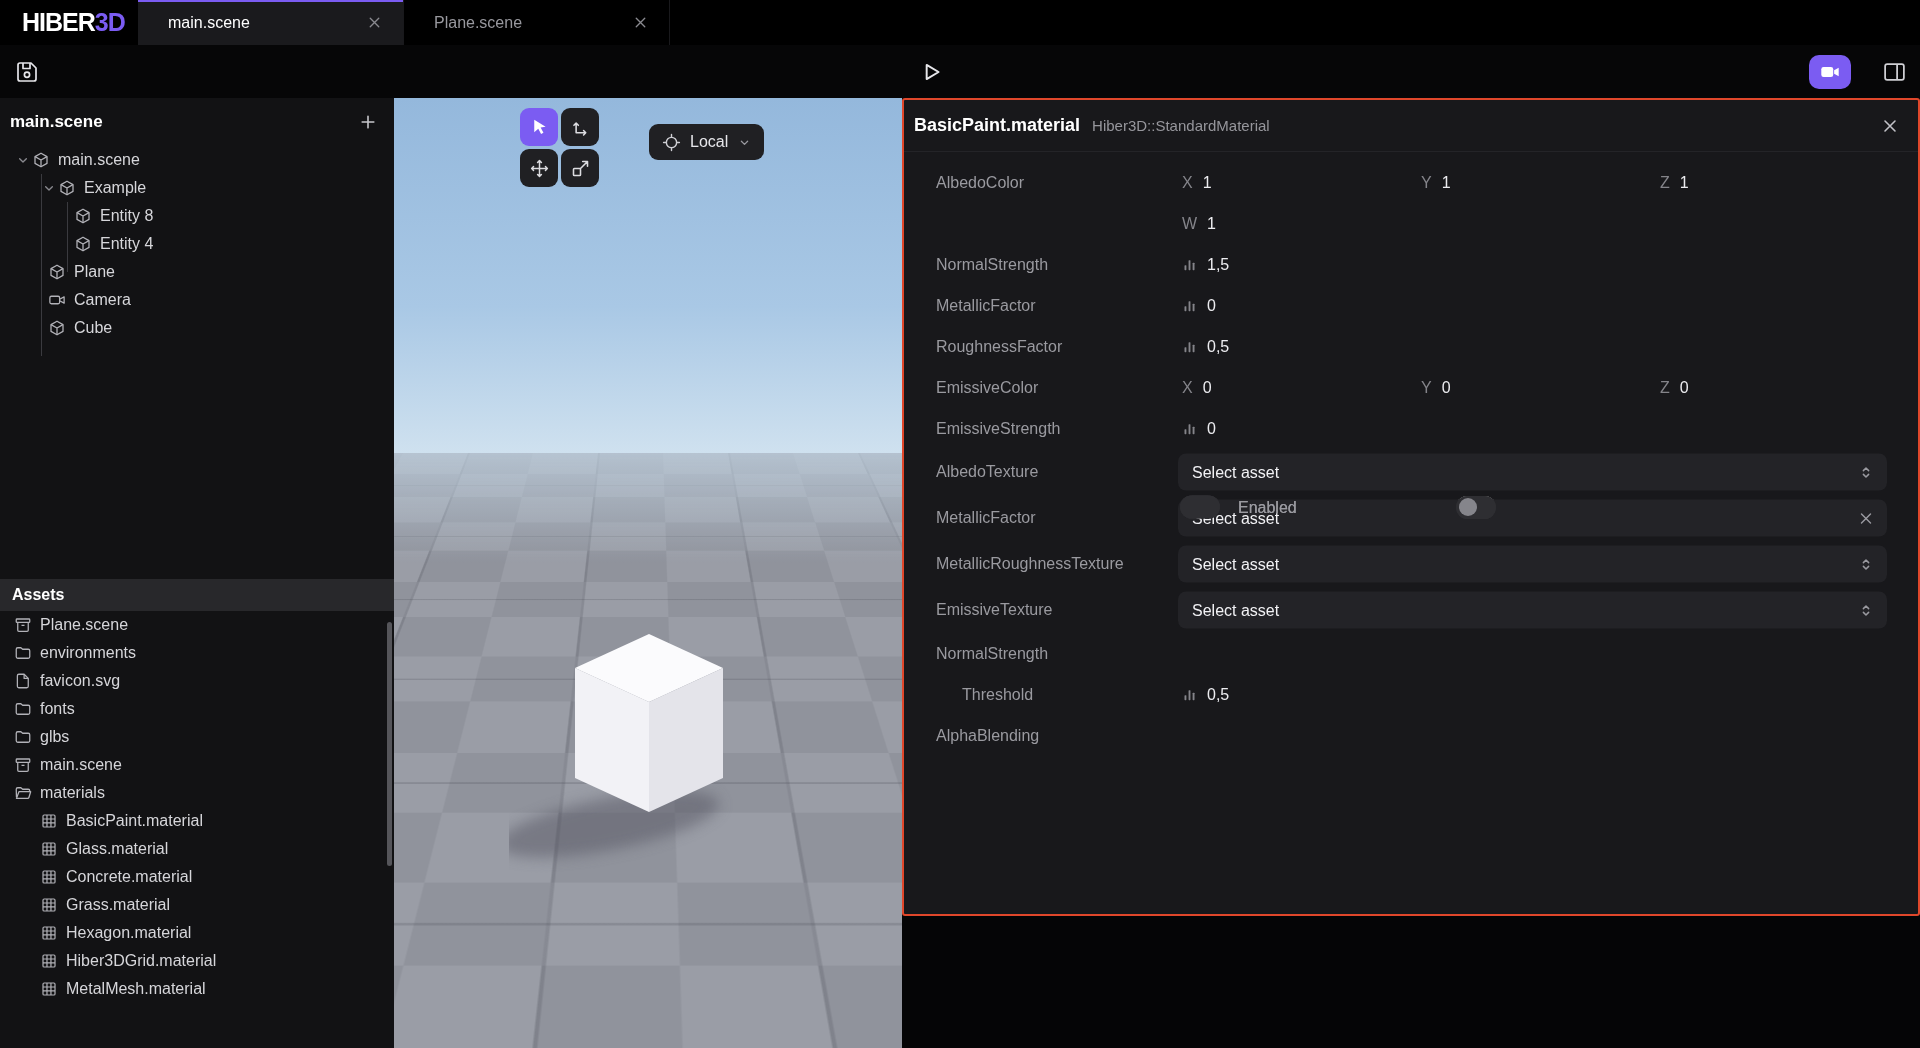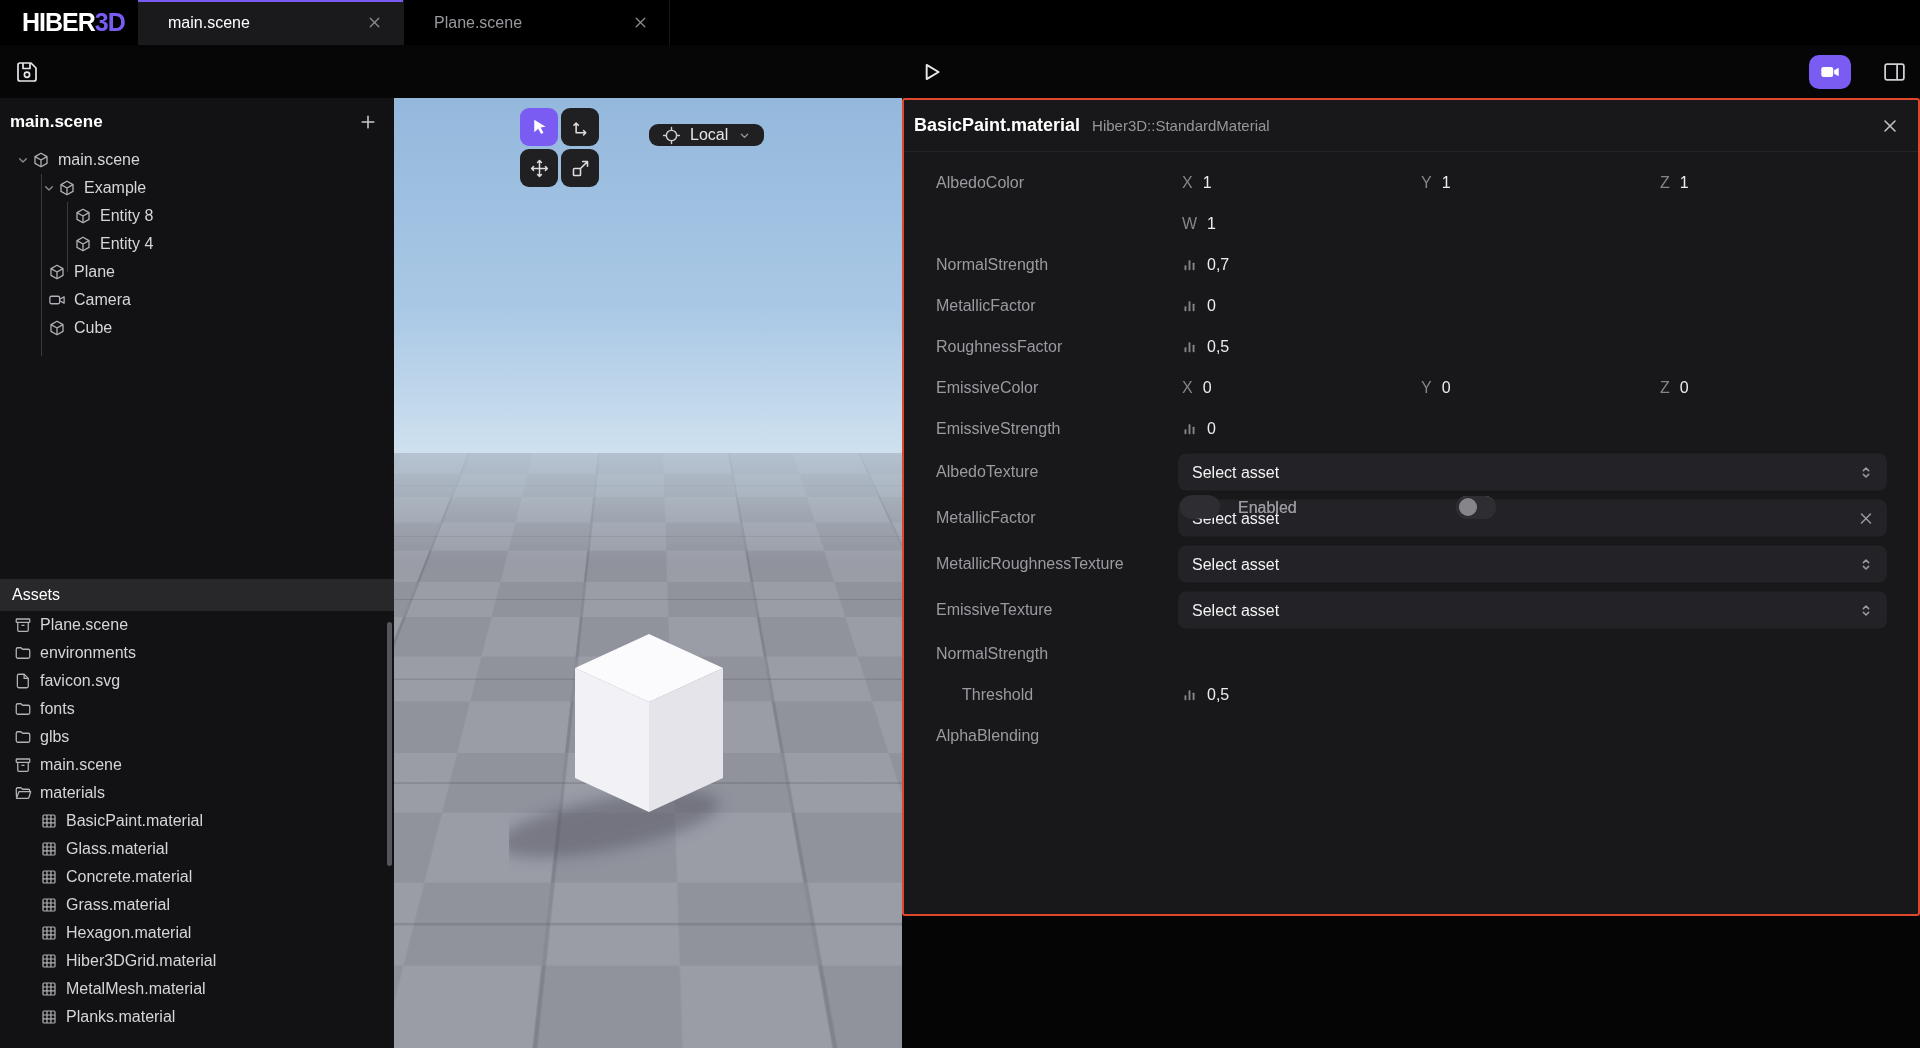--- a/index.html
+++ b/index.html
@@ -37,40 +37,40 @@
   .add-btn{width:20px;height:20px;color:#c8c8cc}
   .tree{position:absolute;top:48px;left:0;right:0}
   .trow{height:28px;display:flex;align-items:center;font-size:16px;color:#d6d6da;white-space:nowrap}
   .trow.d0{padding-left:14px}.trow.d1{padding-left:40px}.trow.d1.leaf{padding-left:48px}.trow.d2{padding-left:74px}
   .caret{width:18px;height:16px;color:#8a8a90;flex:0 0 18px}
   .ticon{width:18px;height:18px;margin-right:8px;color:#b2b2b8;flex:0 0 18px}
   .caret svg,.ticon svg{width:100%;height:100%}
   .guide{position:absolute;width:1px;background:#3a3a3f}
   .g1{left:41px;top:28px;height:182px}
   .g2{left:67px;top:56px;height:70px}
-  .assets-head{position:absolute;top:481px;left:0;right:0;height:32px;background:#28282b;display:flex;align-items:center;padding:0 12px;font-weight:400;font-size:16px;color:#fff}
+  .assets-head{position:absolute;top:481px;left:0;right:0;height:32px;background:#28282b;display:flex;align-items:center;padding:0 12px;font-weight:700;font-size:16px;color:#fff}
   .assets-list{position:absolute;top:513px;left:0;right:0}
   .arow{height:28px;display:flex;align-items:center;font-size:16px;color:#d6d6da;white-space:nowrap}
   .arow.d0{padding-left:14px}.arow.d1{padding-left:40px}
   .scrollbar{position:absolute;right:2px;top:524px;width:5px;height:244px;border-radius:3px;background:#55555a}
 
   
   .viewport{flex:0 0 508px;position:relative;overflow:hidden;background:linear-gradient(180deg,#94b8dc 0%,#a9c8e5 22%,#cfe1ef 37.4%)}
   .ground{position:absolute;top:355px;left:-1746px;width:4000px;height:1400px;transform-origin:50% 0;transform:perspective(1400px) rotateX(72deg);
     background:
       repeating-linear-gradient(90deg,rgba(70,72,82,.22) 0 2px,transparent 2px 130px),
       repeating-linear-gradient(0deg,rgba(70,72,82,.22) 0 2px,transparent 2px 130px),
       repeating-conic-gradient(#9a9da6 0% 25%,#90939c 0% 50%) 0 0/130px 130px}
   .haze{position:absolute;top:355px;left:0;right:0;height:110px;background:linear-gradient(180deg,rgba(192,209,224,.75),rgba(192,209,224,0))}
   .cube-svg{position:absolute;left:115px;top:520px;width:280px;height:260px}
   .vtools{position:absolute;left:126px;top:10px;display:grid;grid-template-columns:38px 38px;grid-auto-rows:38px;gap:3px}
   .vtool{background:#202023;border-radius:9px;display:flex;align-items:center;justify-content:center;color:#dcdce0}
   .vtool svg{width:21px;height:21px}
   .vtool.active{background:var(--accent);color:#fff}
-  .space-select{position:absolute;left:255px;top:26px;height:22px;background:#202023;border-radius:9px;display:flex;align-items:center;gap:9px;padding:0 12px 0 13px;color:#e6e6ea;font-size:16px}
+  .space-select{position:absolute;left:255px;top:26px;height:36px;background:#202023;border-radius:9px;display:flex;align-items:center;gap:9px;padding:0 12px 0 13px;color:#e6e6ea;font-size:16px}
   .space-select .gz{width:19px;height:19px;color:#cfcfd4;display:flex}
   .space-select .cv{width:15px;height:15px;color:#9a9aa0;display:flex}
   .space-select svg{width:100%;height:100%}
 
   
   .rightpane{flex:1;background:#050506;position:relative}
   .inspector{position:absolute;left:0;top:0;right:0;height:818px;background:#18181b;border:2px solid var(--panel-border);border-radius:3px}
   .ihead{display:flex;align-items:center;gap:12px;height:52px;padding:0 18px 0 10px;border-bottom:1px solid #242428}
   .ititle{font-weight:700;font-size:18px;color:#fff}
   .isub{font-size:15px;color:#96969c}
@@ -364,29 +364,20 @@
           </div>
           <div class="arow d1">
             <span class="ticon">
               <svg viewBox="0 0 24 24" fill="none" stroke="currentColor" stroke-width="1.6" stroke-linejoin="round">
                 <rect x="4" y="4" width="16" height="16" rx="1.5"></rect>
                 <path d="M4 9.3h16M4 14.6h16M9.3 4v16M14.6 4v16"></path>
               </svg>
             </span>
             <span>MetalMesh.material</span>
           </div>
-          <div class="arow d1">
-            <span class="ticon">
-              <svg viewBox="0 0 24 24" fill="none" stroke="currentColor" stroke-width="1.6" stroke-linejoin="round">
-                <rect x="4" y="4" width="16" height="16" rx="1.5"></rect>
-                <path d="M4 9.3h16M4 14.6h16M9.3 4v16M14.6 4v16"></path>
-              </svg>
-            </span>
-            <span>Planks.material</span>
-          </div>
         </div>
       <div class="scrollbar"></div>
     </aside>
 
     <div class="viewport">
       <div class="ground"></div>
       <div class="haze"></div>
       <svg class="cube-svg" viewBox="0 0 280 260">
         <defs>
             <filter id="blurF" x="-60%" y="-60%" width="220%" height="220%">
@@ -473,21 +464,21 @@
             <div class="irow scalar">
               <span class="ilabel">NormalStrength</span>
               <span class="vcell c0">
                 <span class="slider-ico">
                   <svg viewBox="0 0 24 24" fill="currentColor">
                     <rect x="4" y="13" width="3" height="8" rx="1"></rect>
                     <rect x="10.5" y="5" width="3" height="16" rx="1"></rect>
                     <rect x="17" y="9" width="3" height="12" rx="1"></rect>
                   </svg>
                 </span>
-                <span class="vval">0,7</span>
+                <span class="vval">1,5</span>
               </span>
             </div>
             <div class="irow scalar">
               <span class="ilabel">MetallicFactor</span>
               <span class="vcell c0">
                 <span class="slider-ico">
                   <svg viewBox="0 0 24 24" fill="currentColor">
                     <rect x="4" y="13" width="3" height="8" rx="1"></rect>
                     <rect x="10.5" y="5" width="3" height="16" rx="1"></rect>
                     <rect x="17" y="9" width="3" height="12" rx="1"></rect>

